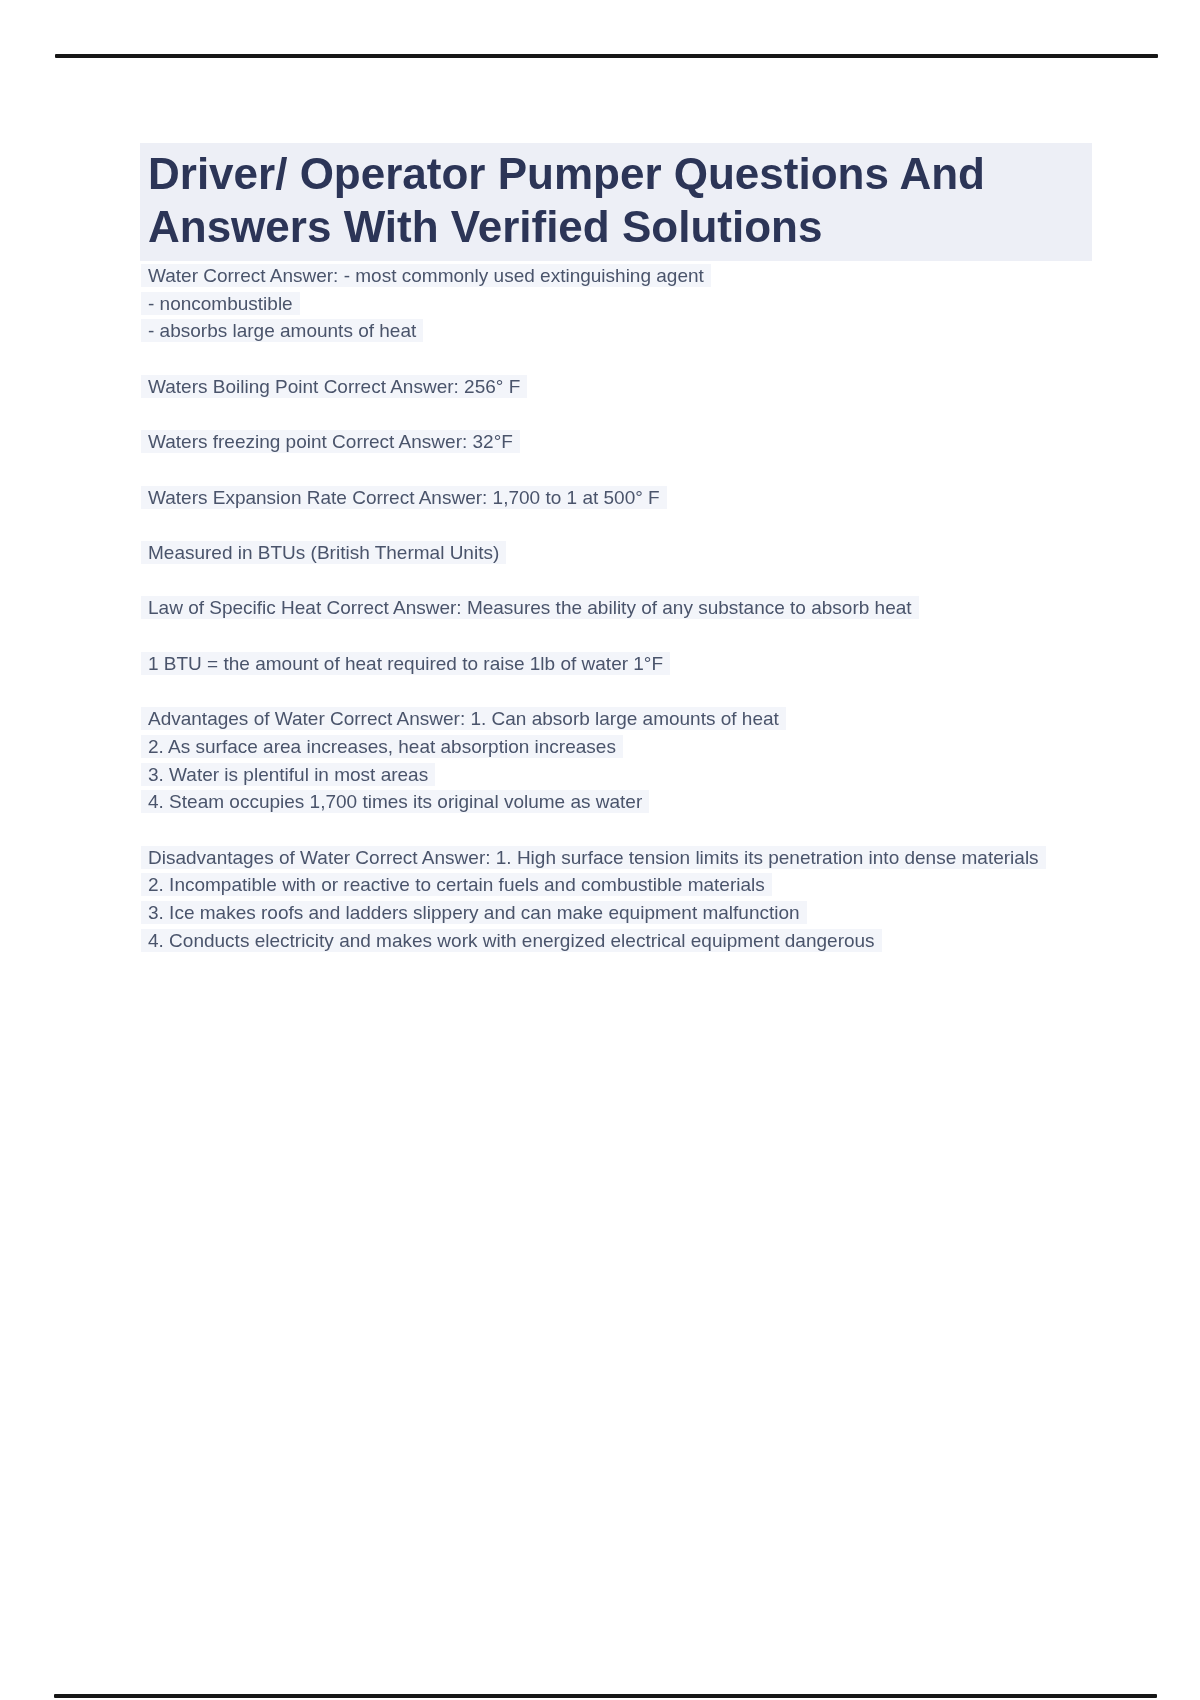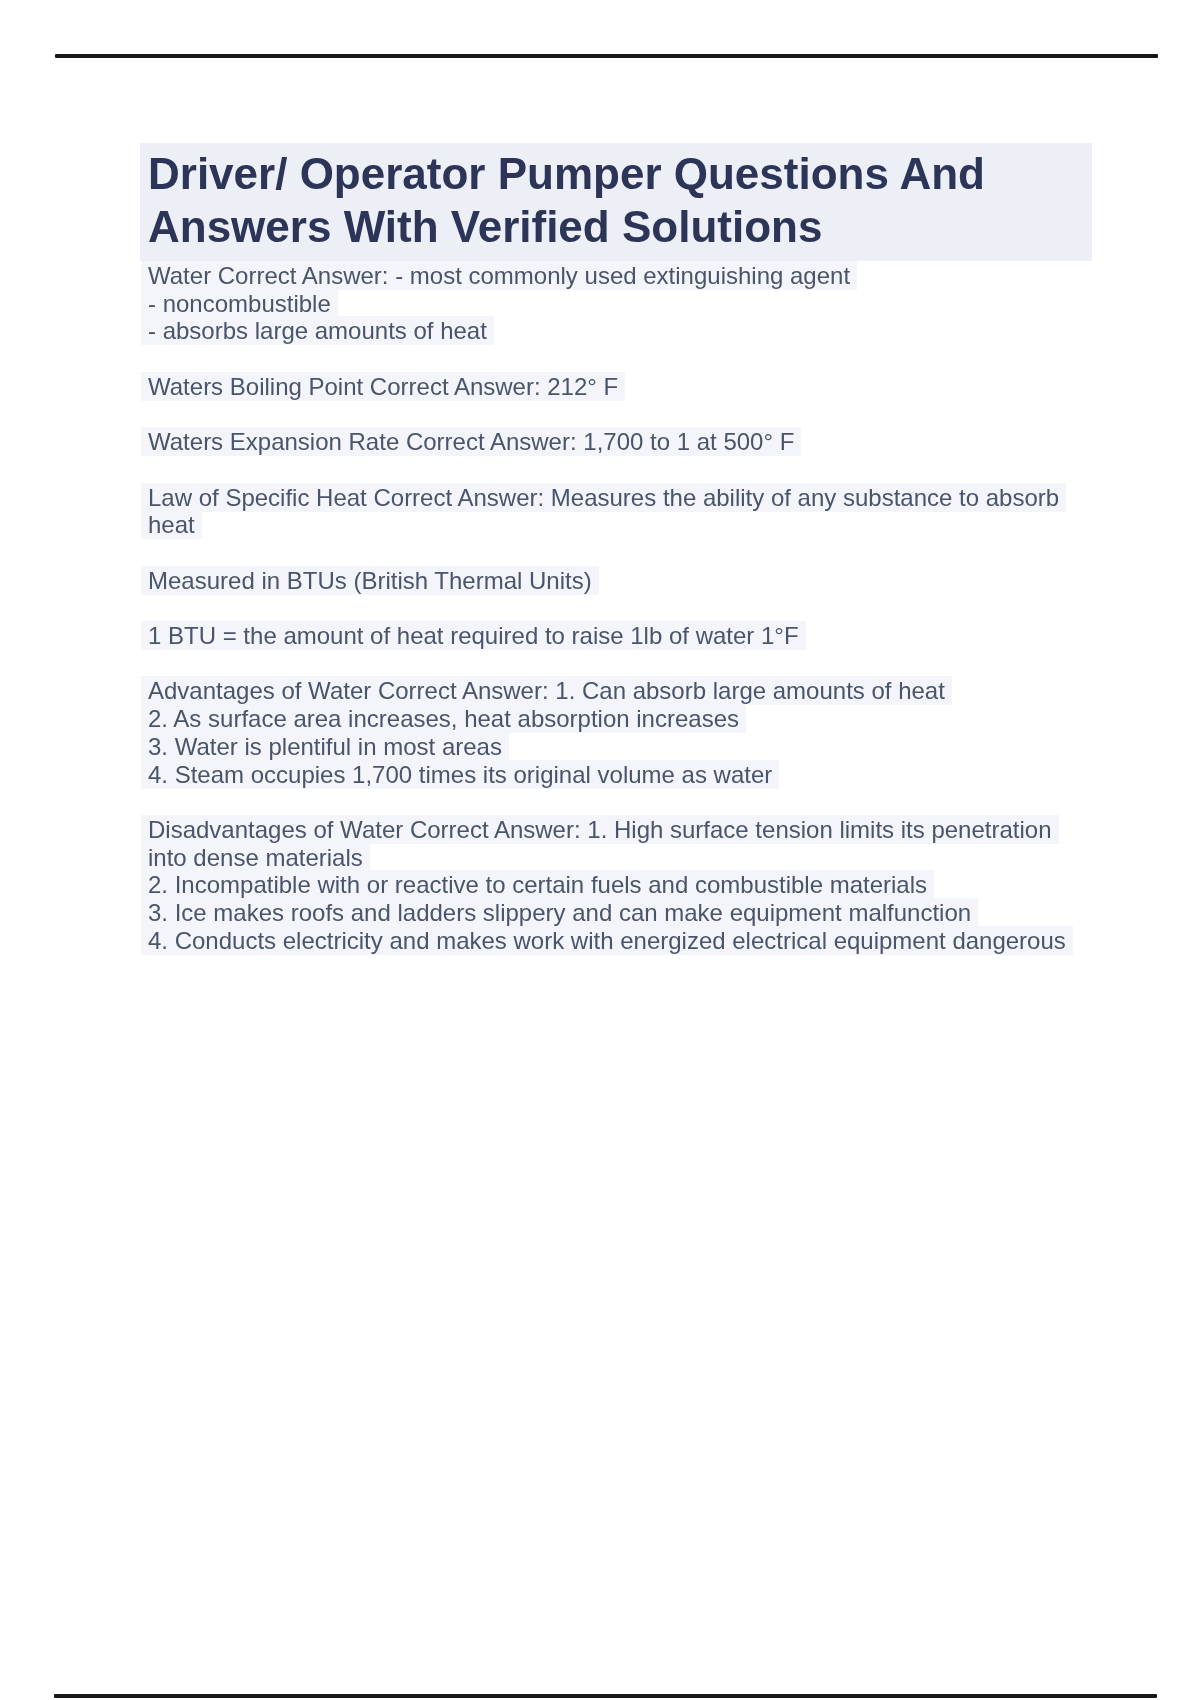--- a/index.html
+++ b/index.html
@@ -14,21 +14,21 @@
   .doc-title{
     position:absolute;left:140px;top:143px;width:952px;box-sizing:border-box;
     margin:0;padding:4px 8px 8px 8px;
     background:var(--title-highlight,#edeff6);
     color:var(--title-text,#2c3557);
     font-size:44px;line-height:53px;font-weight:bold;
   }
   .doc-body{position:absolute;left:141px;top:262px;width:941px;}
   .para{
     margin:0 0 27.7px 0;
-    font-size:24px;line-height:27.7px;
+    font-size:19px;line-height:27.7px;
     color:var(--body-text,#4a546b);
     white-space:pre-line;
   }
   .hl{
     background:var(--body-highlight,#f3f5fa);
     padding:1px 7px;
     -webkit-box-decoration-break:clone;
     box-decoration-break:clone;
   }
 </style>
@@ -37,24 +37,25 @@
 
 <div class="page">
   <div class="rule rule-top"></div>
 
   <h1 class="doc-title">Driver/ Operator Pumper Questions And Answers With Verified Solutions</h1>
 
   <div class="doc-body">
       <p class="para"><span class="hl">Water Correct Answer: - most commonly used extinguishing agent
 - noncombustible
 - absorbs large amounts of heat</span></p>
-      <p class="para"><span class="hl">Waters Boiling Point Correct Answer: 212° F</span></p>
+      <p class="para"><span class="hl">Waters Boiling Point Correct Answer: 256° F</span></p>
+      <p class="para"><span class="hl">Waters freezing point Correct Answer: 32°F</span></p>
       <p class="para"><span class="hl">Waters Expansion Rate Correct Answer: 1,700 to 1 at 500° F</span></p>
+      <p class="para"><span class="hl">Measured in BTUs (British Thermal Units)</span></p>
       <p class="para"><span class="hl">Law of Specific Heat Correct Answer: Measures the ability of any substance to absorb heat</span></p>
-      <p class="para"><span class="hl">Measured in BTUs (British Thermal Units)</span></p>
       <p class="para"><span class="hl">1 BTU = the amount of heat required to raise 1lb of water 1°F</span></p>
       <p class="para"><span class="hl">Advantages of Water Correct Answer: 1. Can absorb large amounts of heat
 2. As surface area increases, heat absorption increases
 3. Water is plentiful in most areas
 4. Steam occupies 1,700 times its original volume as water</span></p>
       <p class="para"><span class="hl">Disadvantages of Water Correct Answer: 1. High surface tension limits its penetration into dense materials
 2. Incompatible with or reactive to certain fuels and combustible materials
 3. Ice makes roofs and ladders slippery and can make equipment malfunction
 4. Conducts electricity and makes work with energized electrical equipment dangerous</span></p>
     </div>

